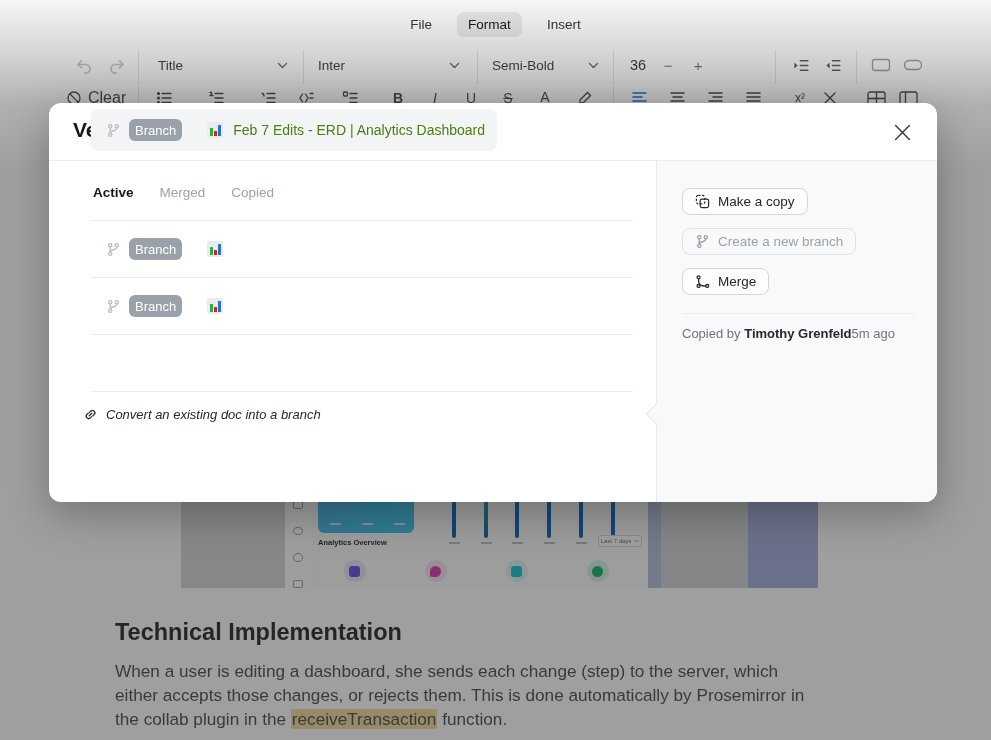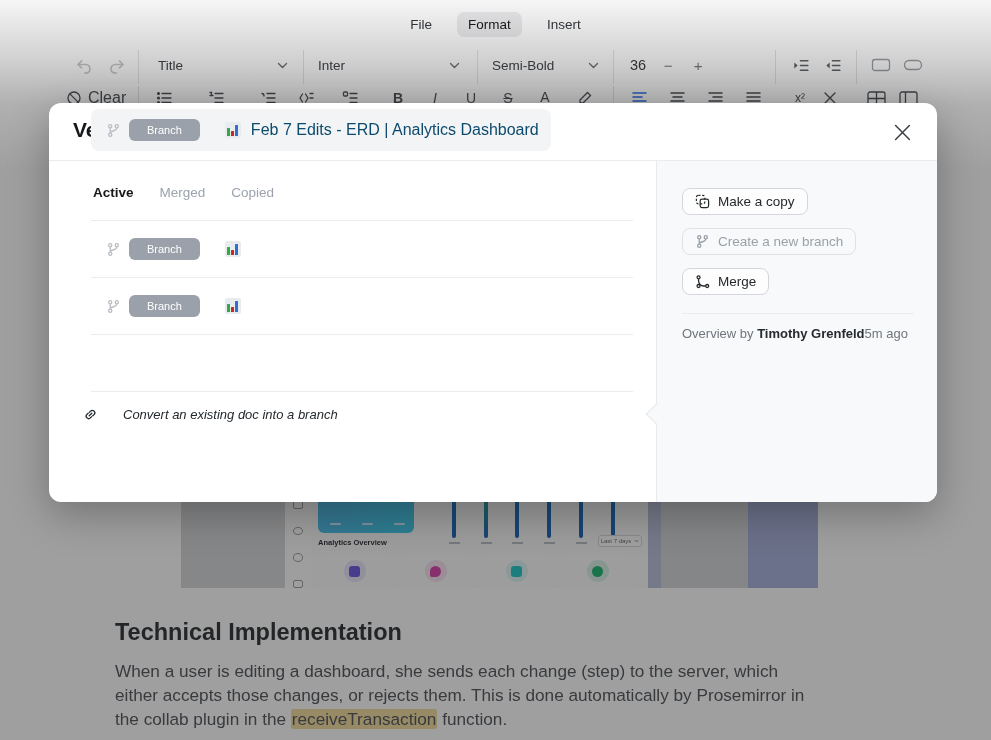--- a/index.html
+++ b/index.html
@@ -58,39 +58,39 @@
          box-shadow:0 12px 40px rgba(0,0,0,0.28);overflow:hidden;display:flex;flex-direction:column;}
   .m-head{height:57px;border-bottom:1px solid #ececec;position:relative;flex:0 0 auto;}
   .m-title{position:absolute;left:24px;top:15px;font-size:21px;font-weight:700;color:#17181a;}
   .m-close{position:absolute;right:24px;top:18px;width:22px;height:22px;border:0;background:none;padding:0;color:#3a3f44;display:flex;align-items:center;justify-content:center;cursor:pointer;}
   .m-body{flex:1;display:flex;}
   .m-left{flex:1;padding:24px 23px 0 24px;box-sizing:border-box;}
   .tabs{display:flex;gap:26px;margin-bottom:20px;}
   .tab{font-size:13.5px;color:#9ca3af;cursor:pointer;}
   .tab.active{color:#18181b;font-weight:700;margin-left:20px;}
   .main-row{height:34px;background:var(--main-row-bg,#edf1fb);border-radius:8px;display:flex;align-items:center;padding:0 18px 0 10px;}
-  .badge{display:inline-flex;align-items:center;justify-content:center;height:22px;padding:0 18px;border-radius:6px;color:#fff;font-size:11px;}
+  .badge{display:inline-flex;align-items:center;justify-content:center;height:22px;padding:0 6px;border-radius:6px;color:#fff;font-size:13px;}
   .badge.main{background:var(--badge-main-bg,#575e68);}
   .badge.branch{background:var(--badge-branch-bg,#9aa1aa);}
   .doc-ic{width:16px;height:16px;background:#e9ecef;border-radius:2px;display:inline-flex;align-items:flex-end;justify-content:center;gap:1px;padding:1px 1px 2px;box-sizing:border-box;}
   .doc-ic i{display:block;width:3px;border-radius:0.5px;}
   .doc-ic .g{height:8px;background:var(--icon-green,#2faa46);}
   .doc-ic .r{height:5px;background:var(--icon-red,#c8281e);}
   .doc-ic .b{height:11px;background:var(--icon-blue,#2f6fd0);}
   .main-row .doc-ic{margin-left:17px;}
-  .row-title{font-size:16px;color:#0c4a6e;margin-left:10px;}
+  .row-title{font-size:14px;color:#4d7c0f;margin-left:10px;}
   .main-check{margin-left:auto;color:#2d2f33;display:flex;}
   .rows{margin-left:18px;margin-top:10px;}
   .branch-row{height:56px;border-top:1px solid #ececec;display:flex;align-items:center;}
   .branch-row:last-child{border-bottom:1px solid #ececec;}
   .row-in{flex:1;height:42px;display:flex;align-items:center;border-radius:8px;padding:0 12px 0 15px;}
   .row-in.sel{background:var(--selected-row-bg,#f3f4f6);}
   .git-glyph{color:#b9bec4;display:flex;margin-right:8px;}
   .row-in .doc-ic{margin-left:25px;}
-  .convert{display:flex;align-items:center;gap:25px;margin:15px 0 0 10px;color:#24292e;cursor:pointer;}
+  .convert{display:flex;align-items:center;gap:8px;margin:15px 0 0 10px;color:#24292e;cursor:pointer;}
   .convert span{font-size:13px;font-style:italic;}
   
   .m-right{width:281px;flex:0 0 281px;background:#f8f9fa;border-left:1px solid #e9eaec;box-sizing:border-box;padding:27px 24px 0 25px;position:relative;}
   .notch{position:absolute;left:-8px;top:245px;width:15px;height:15px;background:#f8f9fa;transform:rotate(45deg);border-left:1px solid #e6e8ea;border-bottom:1px solid #e6e8ea;}
   .pbtn{display:inline-flex;align-items:center;gap:8px;height:27px;padding:0 12px;border:1px solid #d3d6da;border-radius:8px;background:#fdfdfe;color:#24292c;font-size:13.5px;font-family:inherit;cursor:pointer;margin-bottom:13px;white-space:nowrap;}
   .pbtn.dis{color:#9ba1a8;border-color:#dfe2e5;background:#f8f9fa;}
   .pbtn svg{flex:0 0 auto;}
   .p-div{height:1px;background:#e9ebed;margin:5px 0 12px;width:232px;}
   .meta{font-size:13px;color:#70757c;line-height:16.5px;}
   .meta b{color:#26292e;font-weight:700;}
@@ -469,19 +469,19 @@
                 <circle cx="3.8" cy="3.5" r="1.6"></circle>
                 <circle cx="3.8" cy="12.8" r="1.6"></circle>
                 <circle cx="13" cy="12.8" r="1.6"></circle>
                 <path d="M3.8 5.2v2c0 3 2.3 5.6 5.4 5.6h2.2"></path>
               </svg>
             <span>Merge</span>
           </button>
         </div>
         <div class="p-div"></div>
         <div class="meta">
-          <div><span>Overview by</span> <b>Timothy Grenfeld</b><span>5m ago</span></div>
+          <div><span>Copied by</span> <b>Timothy Grenfeld</b><span>5m ago</span></div>
         </div>
       </div>
 
     </div>
   </div>
 </div>
 
 </body></html>

